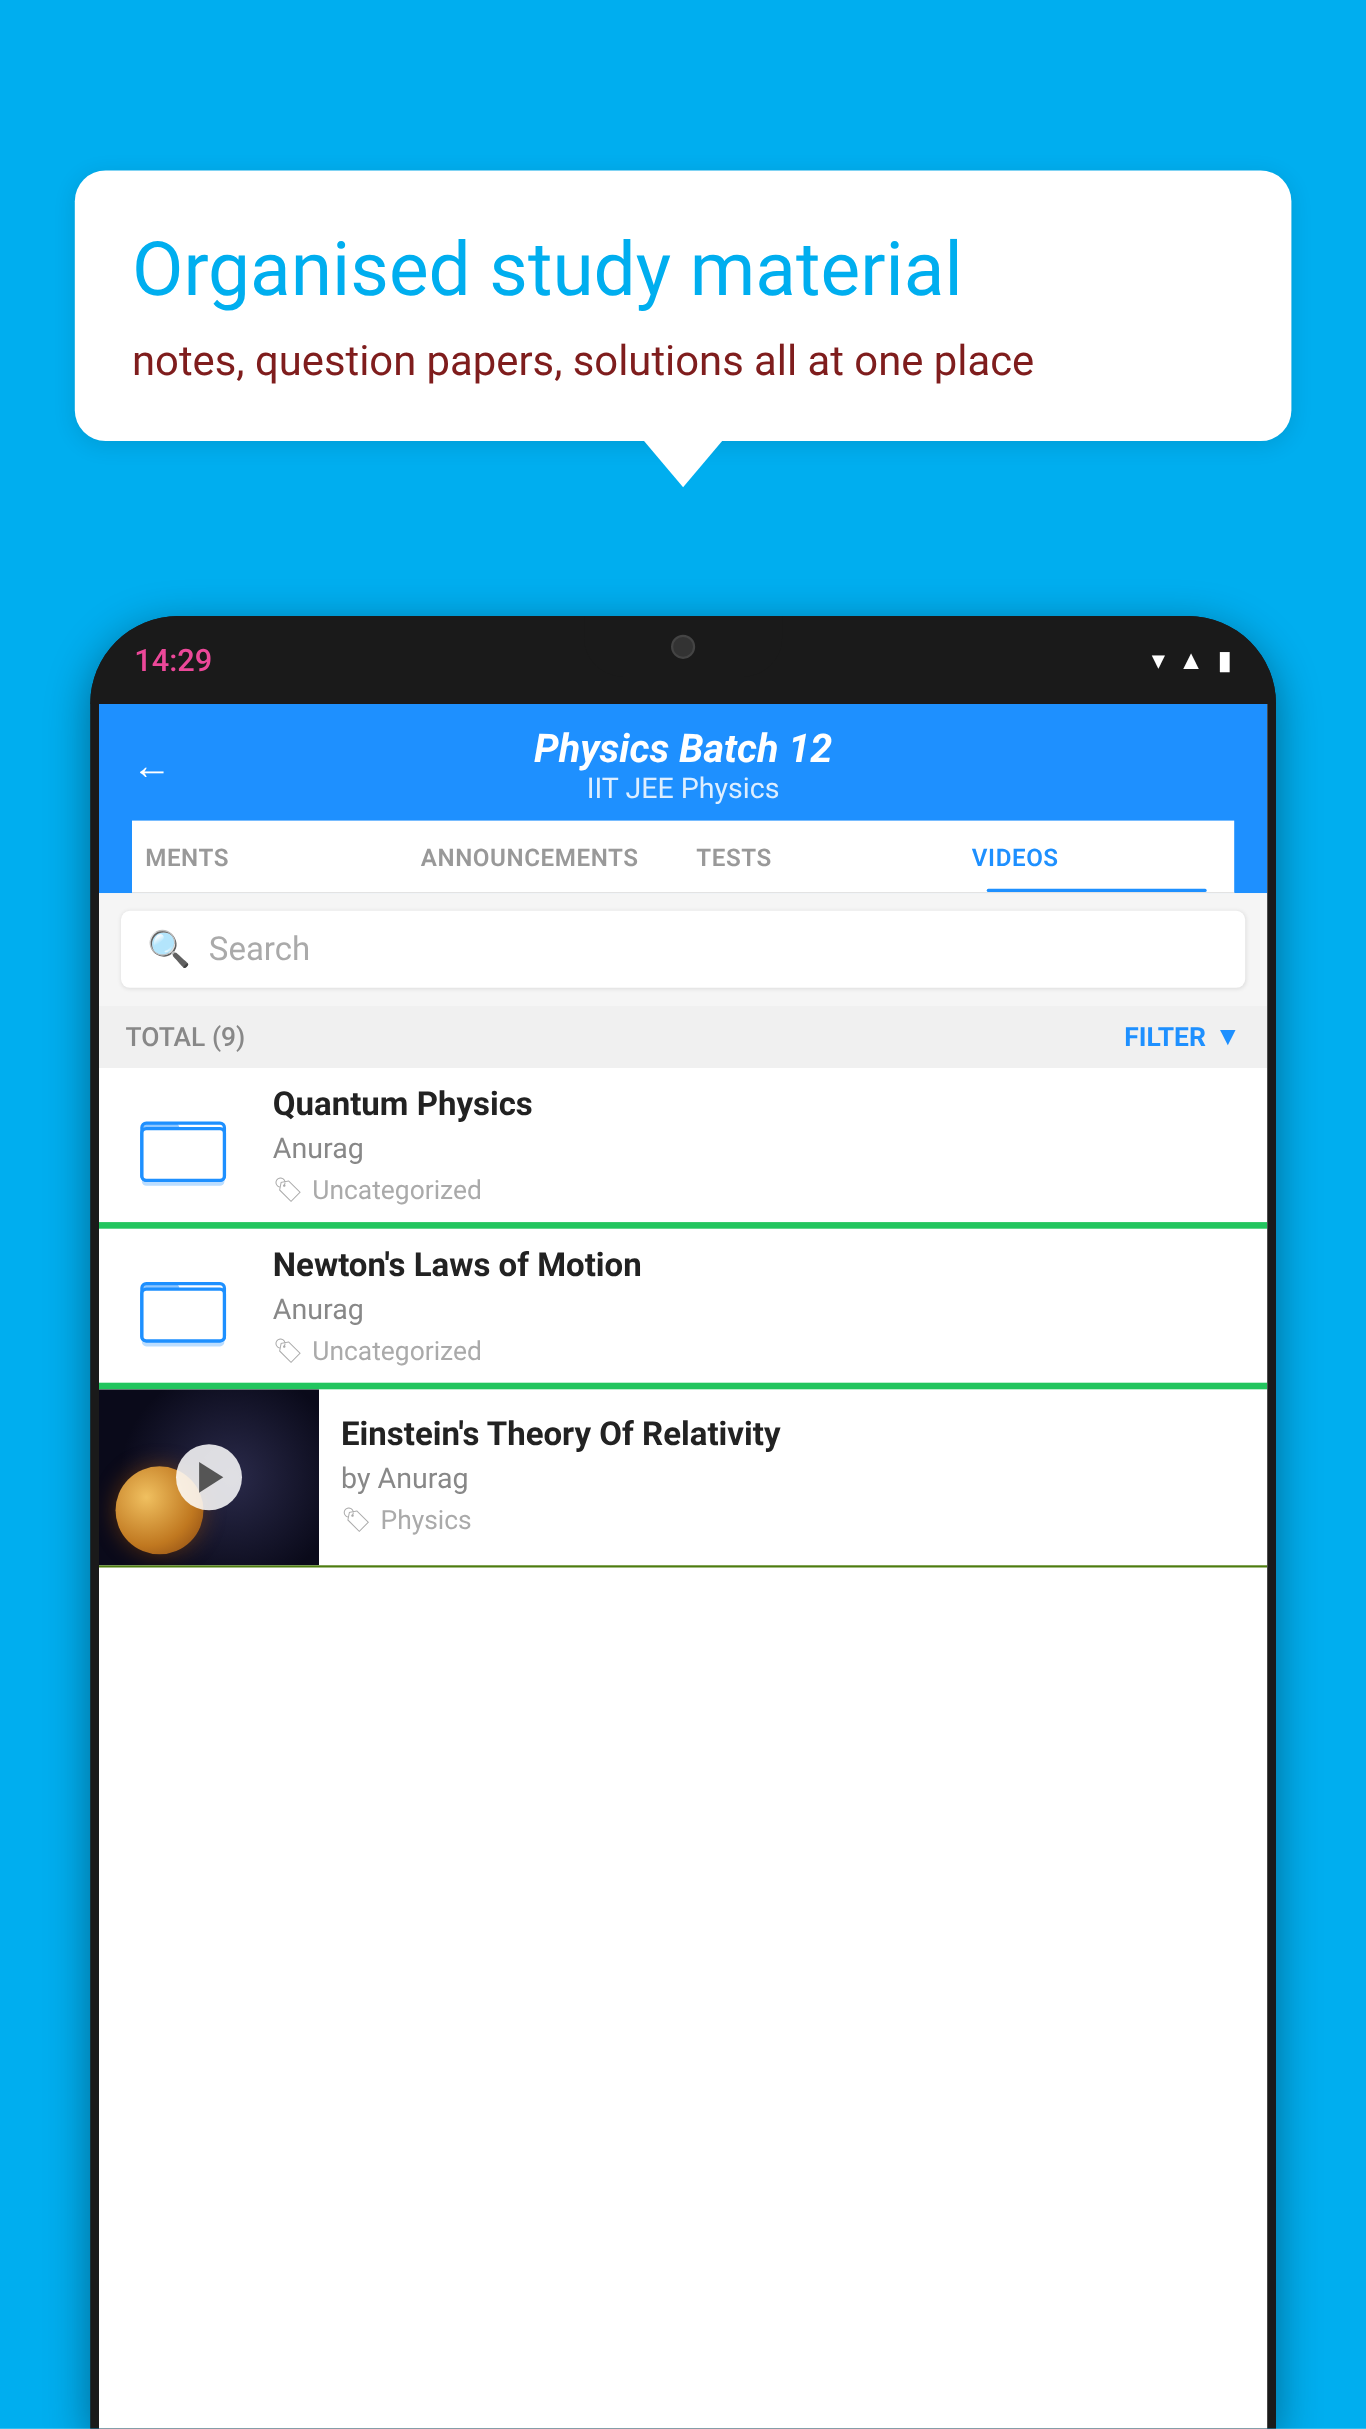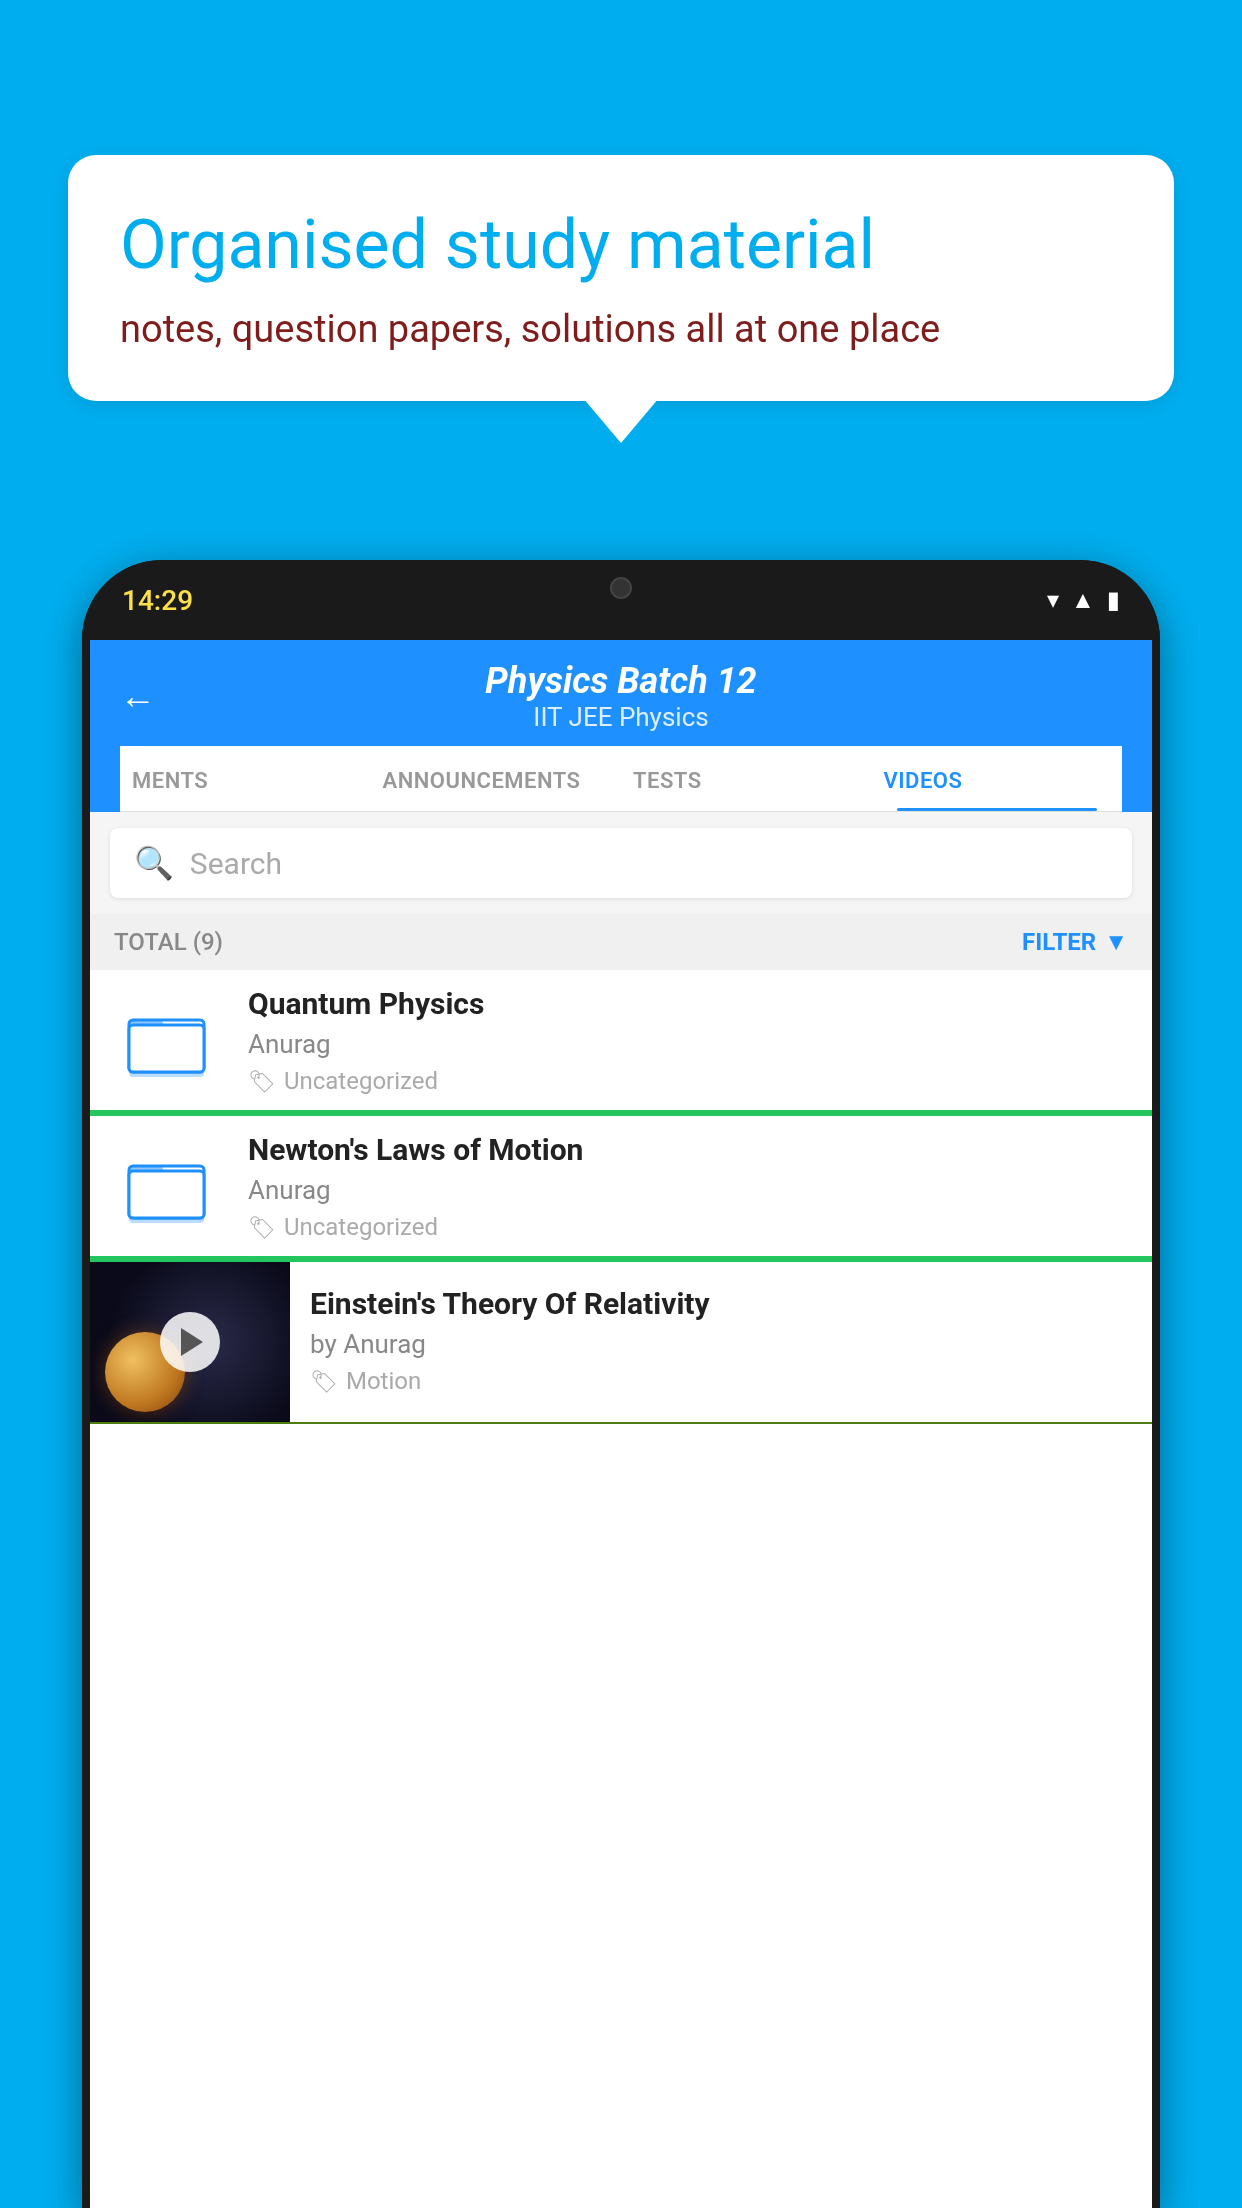--- a/index.html
+++ b/index.html
@@ -66,21 +66,21 @@
     .phone-top-bar {
       background: #1a1a1a;
       height: 80px;
       position: relative;
       display: flex;
       align-items: center;
       justify-content: space-between;
       padding: 0 40px;
     }
     .time {
-      color: #fde047;
+      color: #ec4899;
       font-size: 28px;
       font-weight: 500;
     }
     .notch {
       position: absolute;
       top: 0;
       left: 50%;
       transform: translateX(-50%);
       width: 180px;
       height: 55px;
@@ -476,20 +476,20 @@
           </div>
           <div class="play-btn">
             <div class="play-triangle"></div>
           </div>
         </div>
         <div class="thumb-info">
           <div class="thumb-title">Einstein's Theory Of Relativity</div>
           <div class="thumb-author">by Anurag</div>
           <div class="thumb-tag">
             <span class="tag-icon">🏷</span>
-            <span>Motion</span>
+            <span>Physics</span>
           </div>
         </div>
       </div>
 
     </div>
   </div>
 </div>
 
 </body></html>

